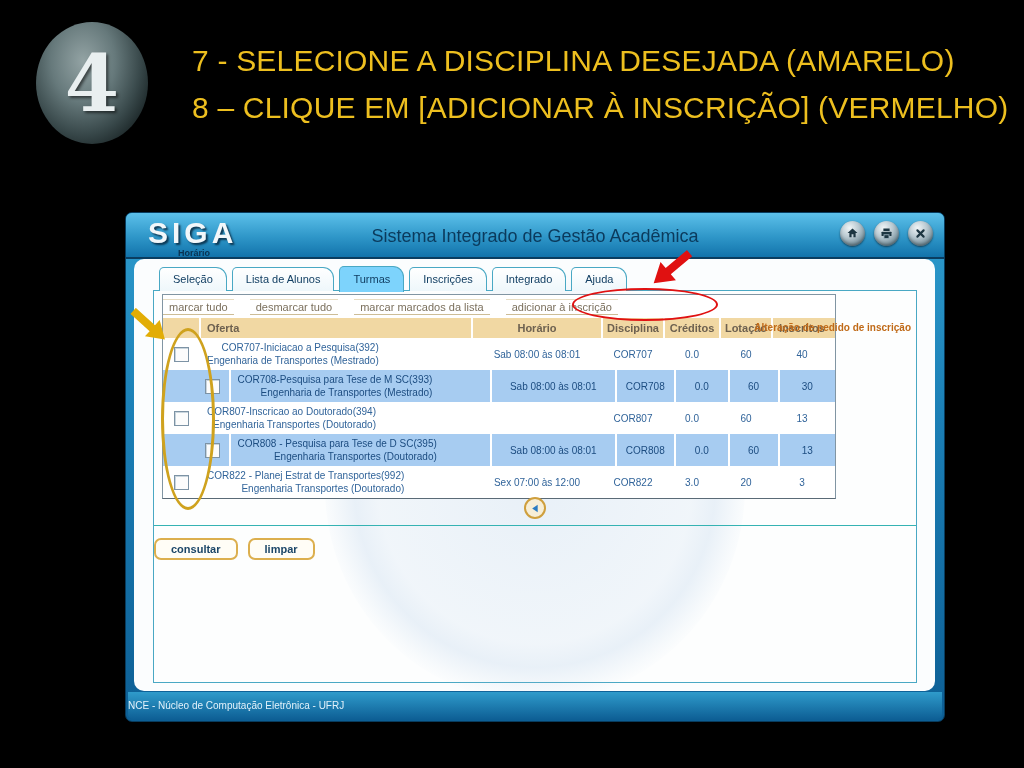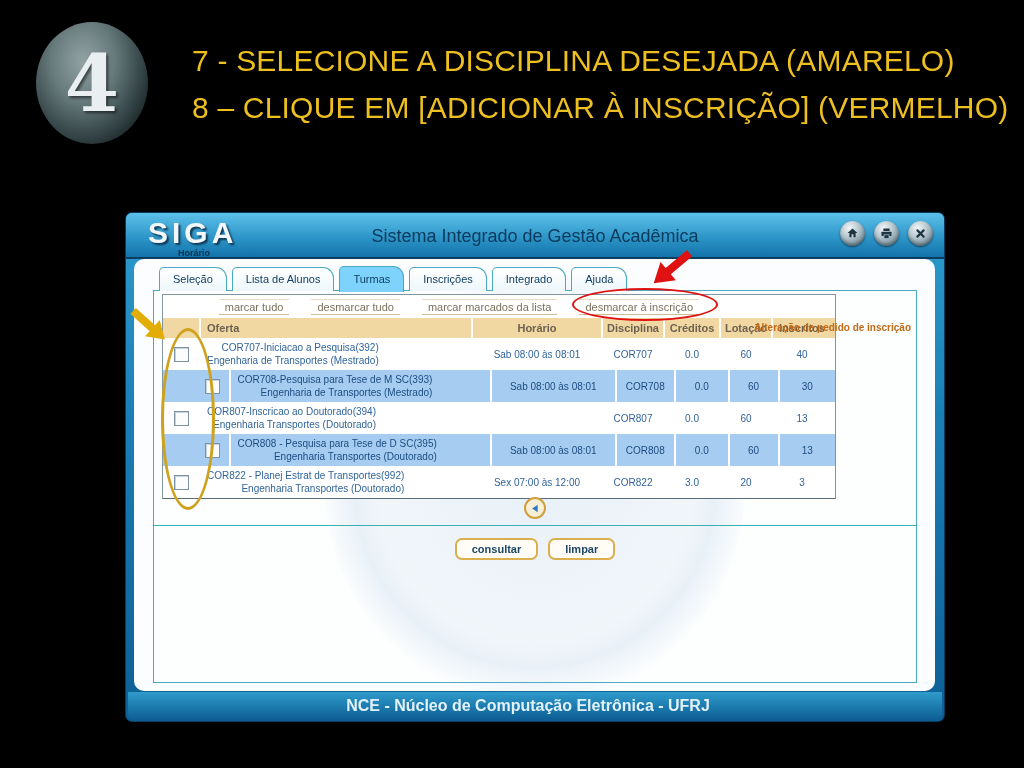--- a/index.html
+++ b/index.html
@@ -31,62 +31,62 @@
   .win-btn { width:25px; height:25px; border-radius:50%;
              background:radial-gradient(circle at 38% 28%, #f0f5f7 0%, #b8c8d0 40%, #77909c 72%, #4a6370 100%);
              box-shadow:0 1px 2px rgba(0,0,0,.5), inset 0 -2px 3px rgba(0,0,0,.28);
              display:flex; align-items:center; justify-content:center; cursor:pointer; }
   .win-btn svg { display:block; }
 
   .win-body { position:absolute; left:8px; right:9px; top:46px; bottom:30px;
               background:#fbfdfe; border-radius:10px; }
   .win-footer { position:absolute; left:2px; right:2px; bottom:2px; height:27px;
                 background:linear-gradient(180deg,#2f9bcb,#0e6096);
-                border-radius:0 0 5px 5px; display:flex; align-items:center; justify-content:center;
-                padding-right:14px; font-size:16px; font-weight:bold; color:#e2f2fb; box-sizing:border-box; }
+                border-radius:0 0 5px 5px; display:flex; align-items:center; justify-content:flex-start;
+                padding-right:14px; font-size:10px; font-weight:normal; color:#e2f2fb; box-sizing:border-box; }
 
   
   .tabbar { position:absolute; left:25px; top:6px; right:18px; height:26px; display:flex; align-items:flex-end; z-index:3; }
   .tab { height:23px; line-height:23px; padding:0 13px; margin-right:5px; font-size:11px; color:#123f63;
          background:linear-gradient(180deg,#ffffff,#eef7fb); border:1px solid #49a8c4; border-bottom:none;
          border-radius:5px 11px 0 0; cursor:pointer; white-space:nowrap; }
   .tab.active { height:25px; line-height:25px; background:#7dd3fc; margin-bottom:-1px; z-index:4; position:relative; }
   .page-label { position:absolute; right:24px; top:63px; font-size:10px; font-weight:bold; color:#c06a18; z-index:2; }
 
   
   .content-box { position:absolute; left:19px; top:31px; right:18px; bottom:8px;
                  border:1px solid #49a8c4; background:#fdfefe; }
   .watermark { position:absolute; left:50%; top:50%; width:420px; height:430px; transform:translate(-50%,-50%);
                border-radius:50%; pointer-events:none;
                background:radial-gradient(circle, rgba(150,185,222,.20) 0%, rgba(150,185,222,.12) 52%, rgba(150,185,222,.20) 60%, rgba(150,185,222,.06) 68%, rgba(150,185,222,0) 72%); }
 
   .grid { position:absolute; left:8px; top:3px; width:672px; background:#fff;
           border:1px solid #8195a3; border-bottom:1px solid #5a6a76; box-sizing:content-box; }
-  .action-row { height:23px; display:flex; justify-content:flex-end; align-items:center; gap:22px;
+  .action-row { height:23px; display:flex; justify-content:flex-start; align-items:center; gap:16px;
                 padding-right:136px; background:#fff; }
   .action-link { font-size:11px; color:#7b705d; padding:1px 6px; cursor:pointer;
                  border-top:1px solid #e7dcc2; border-bottom:1px solid #cdbd96; white-space:nowrap; }
   .header-row { display:flex; background:#f1d8a3; height:20px; align-items:center;
                 font-size:11px; font-weight:bold; color:#6d6150; }
   .row { display:flex; height:32px; align-items:center; font-size:10px; color:#31649a; }
   .row.hl { background:#a7ccf1; color:#1c4c80;padding-left:32px; }
   .cell { box-sizing:border-box; height:100%; display:flex; align-items:center; justify-content:center;
           border-left:2px solid #fff; overflow:hidden; }
   .cell:first-child { border-left:none; }
   .c0 { width:36px; }  .c1 { width:272px; justify-content:flex-start; padding-left:6px; }
   .c2 { width:130px; } .c3 { width:62px; } .c4 { width:56px; } .c5 { width:52px; } .c6 { width:60px; }
   .oferta-lines { line-height:1.3; text-align:right; }
   .cb { width:13px; height:13px; background:#fcfcfc; border:1px solid #7d93a5;
         box-shadow:inset 1px 1px 0 #c9d5dd; cursor:pointer; }
 
   .back-btn { position:absolute; left:50%; top:206px; transform:translateX(-50%);
               width:18px; height:18px; border-radius:50%; border:2px solid #cf9f3d; background:#f7eed6;
               display:flex; align-items:center; justify-content:center; cursor:pointer; }
   .hr-line { position:absolute; left:0; right:0; top:234px; border-top:1px solid #35b3b3; }
-  .btn-row { position:absolute; left:0; right:0; top:247px; display:flex; justify-content:center; gap:10px; }
+  .btn-row { position:absolute; left:0; right:0; top:247px; display:flex; gap:10px; }
   .btn { border:2px solid #dcaf4e; border-radius:7px; background:#fffdf6; font-size:11px; font-weight:bold;
          color:#1c4668; padding:3px 15px; cursor:pointer; font-family:"Liberation Sans", sans-serif; }
 
   
   .red-ellipse { position:absolute; left:572px; top:288px; width:142px; height:29px;
                  border:2px solid #e01111; border-radius:50%; z-index:10; pointer-events:none; }
   .yellow-ellipse { position:absolute; left:161px; top:328px; width:48px; height:176px;
                     border:3px solid #cfa21e; border-radius:50%; z-index:10; pointer-events:none; }
   .arrow { position:absolute; z-index:11; pointer-events:none; }
   .arrow.red { left:646px; top:250px; transform:rotate(140deg); }
@@ -141,21 +141,21 @@
     <div class="page-label">Alteração de pedido de inscrição</div>
 
     <div class="content-box">
       <div class="watermark"></div>
 
       <div class="grid">
         <div class="action-row" id="action-links">
             <div class="action-link">marcar tudo</div>
             <div class="action-link">desmarcar tudo</div>
             <div class="action-link">marcar marcados da lista</div>
-            <div class="action-link">desmarcar à inscrição</div>
+            <div class="action-link">adicionar à inscrição</div>
           </div>
         <div class="header-row" id="table-header">
             <div class="cell c0"></div>
             <div class="cell c1">Oferta</div>
             <div class="cell c2">Horário</div>
             <div class="cell c3">Disciplina</div>
             <div class="cell c4">Créditos</div>
             <div class="cell c5">Lotação</div>
             <div class="cell c6">Inscritos</div>
           </div>

